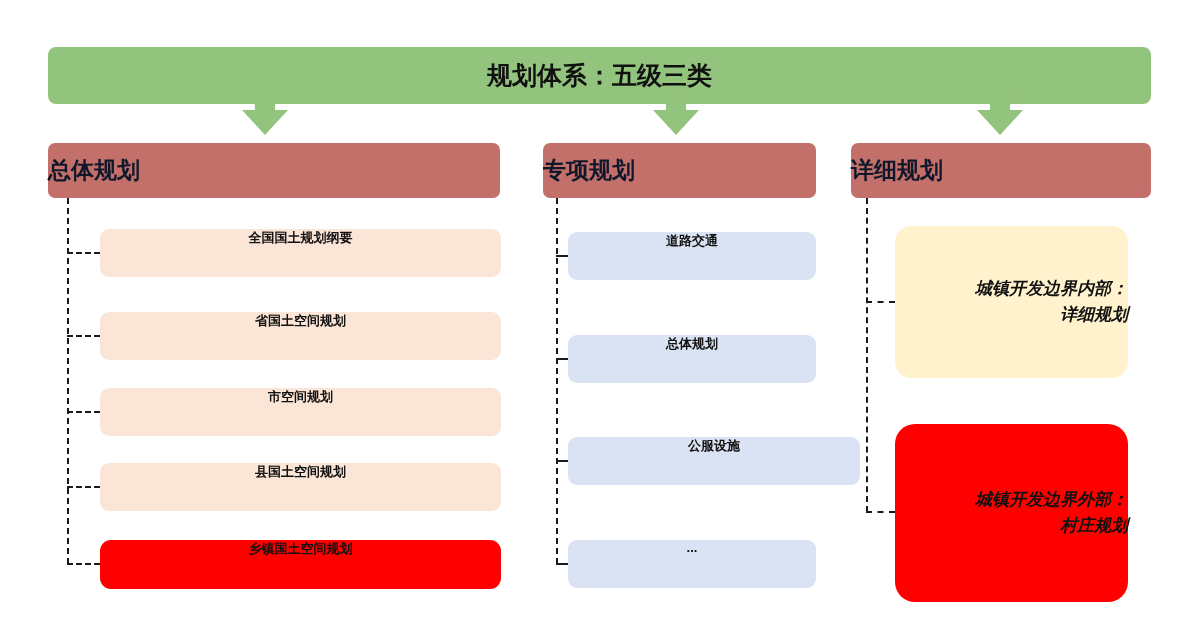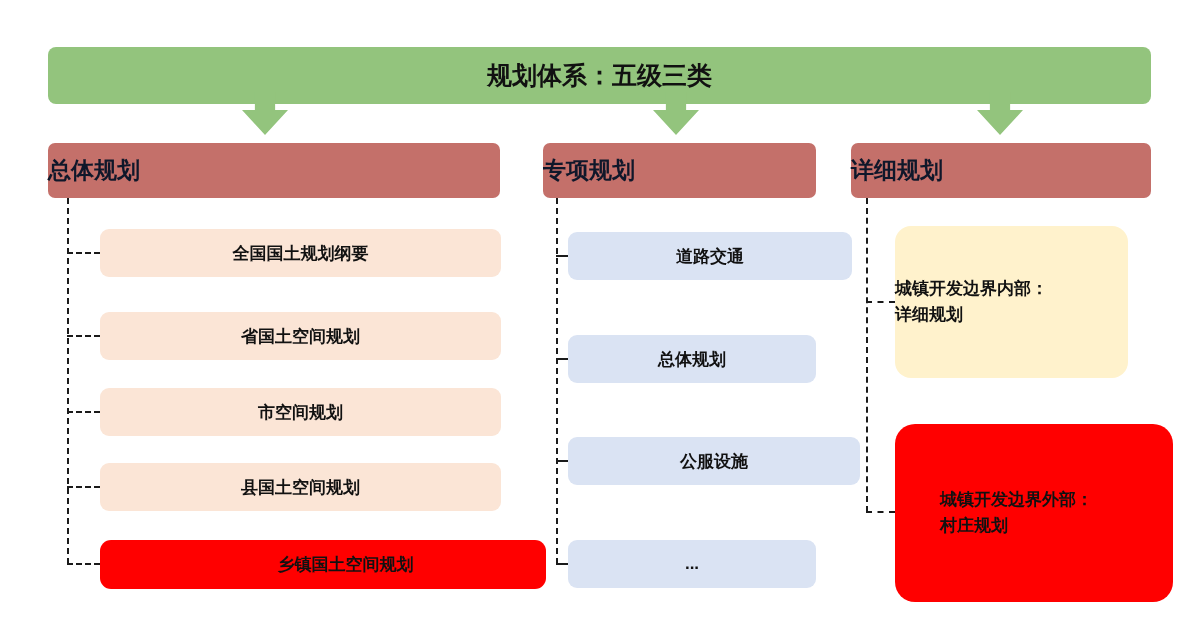--- a/index.html
+++ b/index.html
@@ -37,34 +37,34 @@
     top: 143px; height: 55px;
     background: var(--header_red, #c4706a);
     border-radius: 7px;
     display: flex; align-items: center; justify-content: flex-start;
     font-size: 23px; font-weight: bold; color: #0f172a;
   }
   .item {
     position: absolute;
     height: 48px;
     border-radius: 9px;
-    display: flex; align-items: center; justify-content: center;
-    font-size: 17px; font-weight: bold; color: #111111;
+    display: flex; justify-content: center;
+    font-size: 13px; font-weight: bold; color: #111111;
     text-align: center;
   }
   .peach  { background: var(--peach, #fbe5d6); }
   .blue   { background: var(--blue, #dae3f3); }
   .yellow { background: var(--yellow, #fff2cc); }
-  .red    { background: var(--red, #ff0000); padding-left: 45px; }
+  .red    { background: var(--red, #ff0000); }
   .bigbox {
     position: absolute;
     display: flex; flex-direction: column;
-    align-items: flex-start; justify-content: center;
+    align-items: flex-end; justify-content: center;
     font-size: 17px; font-weight: bold; color: #111111;
-    text-align: center; line-height: 1.55;
+    text-align: center; line-height: 1.55; font-style: italic;
   }
   .vline {
     position: absolute;
     width: 0;
     border-left: 2px dashed #1a1a1a;
   }
   .hline {
     position: absolute;
     height: 0;
     border-top: 2px dashed #1a1a1a;
@@ -115,21 +115,21 @@
   <div class="item red" style="left:100px; top:540px; width:401px; height:49px; border-radius:11px;">
     <span>乡镇国土空间规划</span>
   </div>
 
   <div class="vline" style="left:556px; top:198px; height:366px;"></div>
   <div class="hline" style="left:556px; width:12px; top:255px;"></div>
   <div class="hline" style="left:556px; width:12px; top:358px;"></div>
   <div class="hline" style="left:556px; width:12px; top:460px;"></div>
   <div class="hline" style="left:556px; width:12px; top:563px;"></div>
 
-  <div class="item blue" style="left:568px; top:232px; width:284px;">
+  <div class="item blue" style="left:568px; top:232px; width:248px;">
     <span>道路交通</span>
   </div>
   <div class="item blue" style="left:568px; top:335px; width:248px;">
     <span>总体规划</span>
   </div>
   <div class="item blue" style="left:568px; top:437px; width:292px;">
     <span>公服设施</span>
   </div>
   <div class="item blue" style="left:568px; top:540px; width:248px;">
     <span>...</span>

